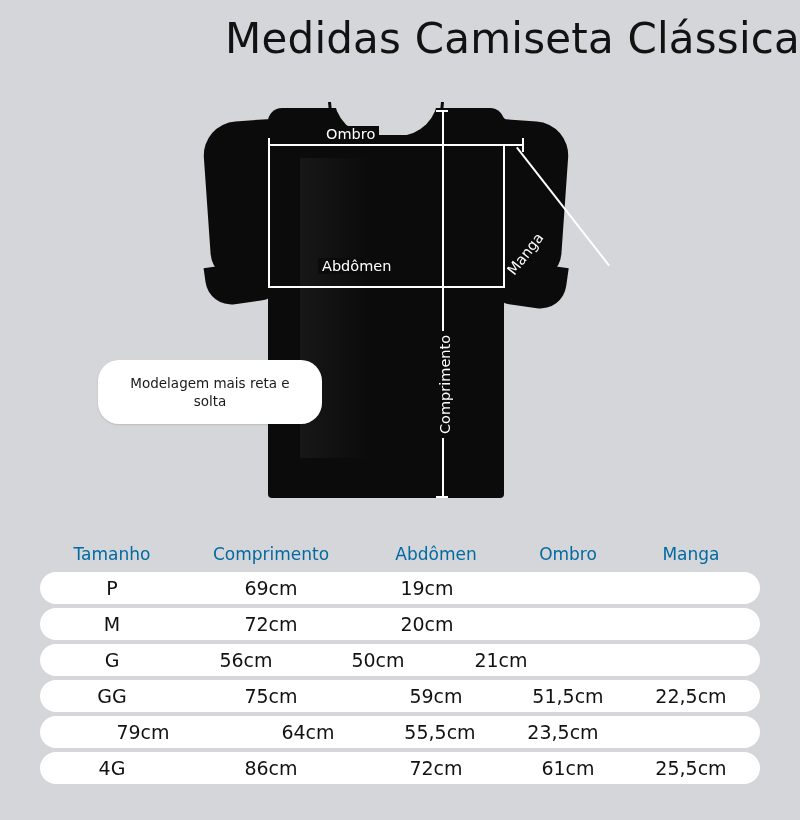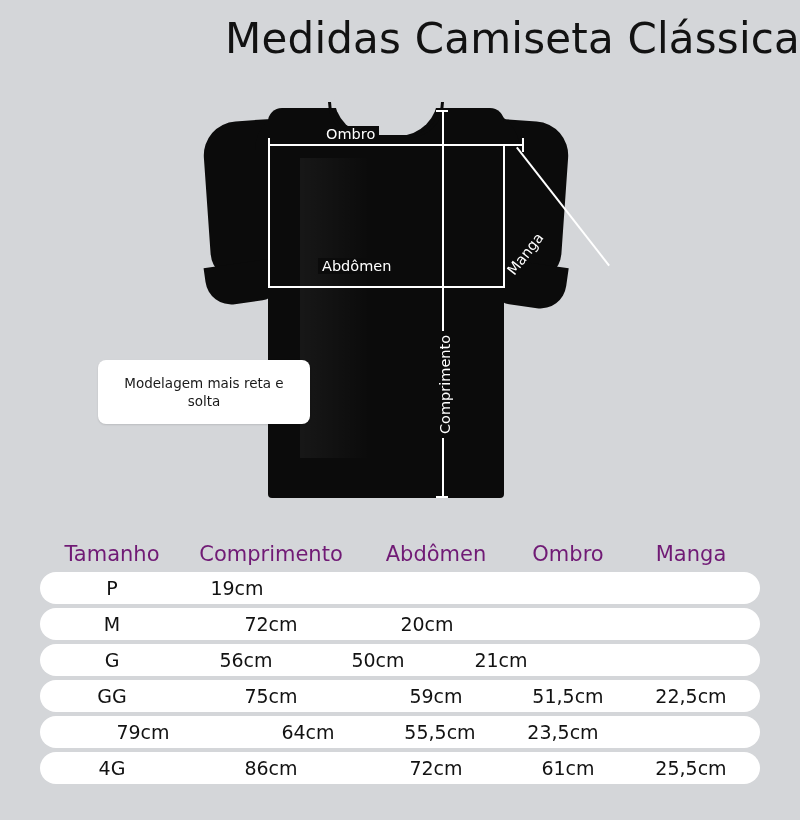--- a/index.html
+++ b/index.html
@@ -182,23 +182,23 @@
     transform: rotate(-52deg);
     transform-origin: left top;
   }
 
   
   .callout {
     position: absolute;
     left: 98px;
     top: 272px;
     width: 172px;
-    padding: 14px 20px;
-    background: #ffffff;
-    border-radius: 8px;
+    padding: 14px 26px;
+    background: #ffffff;
+    border-radius: 21px;
     text-align: center;
     font-size: 13.5px;
     line-height: 1.35;
     color: #1a1a1a;
     box-shadow: 0 1px 2px rgba(0,0,0,0.12);
   }
 
   
   #size-table {
     position: absolute;
@@ -206,22 +206,22 @@
     top: 536px;
     width: 720px;
   }
   .table-head {
     display: flex;
     align-items: center;
     height: 36px;
     padding: 0 8px;
   }
   .table-head div {
-    font-size: 21px;
-    color: #701a75;
+    font-size: 17px;
+    color: #0369a1;
     text-align: center;
   }
   .row {
     display: flex;
     align-items: center;
     height: 32px;
     margin-bottom: 4px;
     background: #ffffff;
     border-radius: 16px;
     padding: 0 8px;
@@ -282,20 +282,21 @@
   <div class="table-head">
     <div class="c0">Tamanho</div>
     <div class="c1">Comprimento</div>
     <div class="c2">Abdômen</div>
     <div class="c3">Ombro</div>
     <div class="c4">Manga</div>
   </div>
 
   <div class="row">
     <div class="c0">P</div>
+    <div class="c1">69cm</div>
     <div class="c4">19cm</div>
   </div>
 
   <div class="row">
     <div class="c0">M</div>
     <div class="c1">72cm</div>
     <div class="c4">20cm</div>
   </div>
 
   <div class="row">

